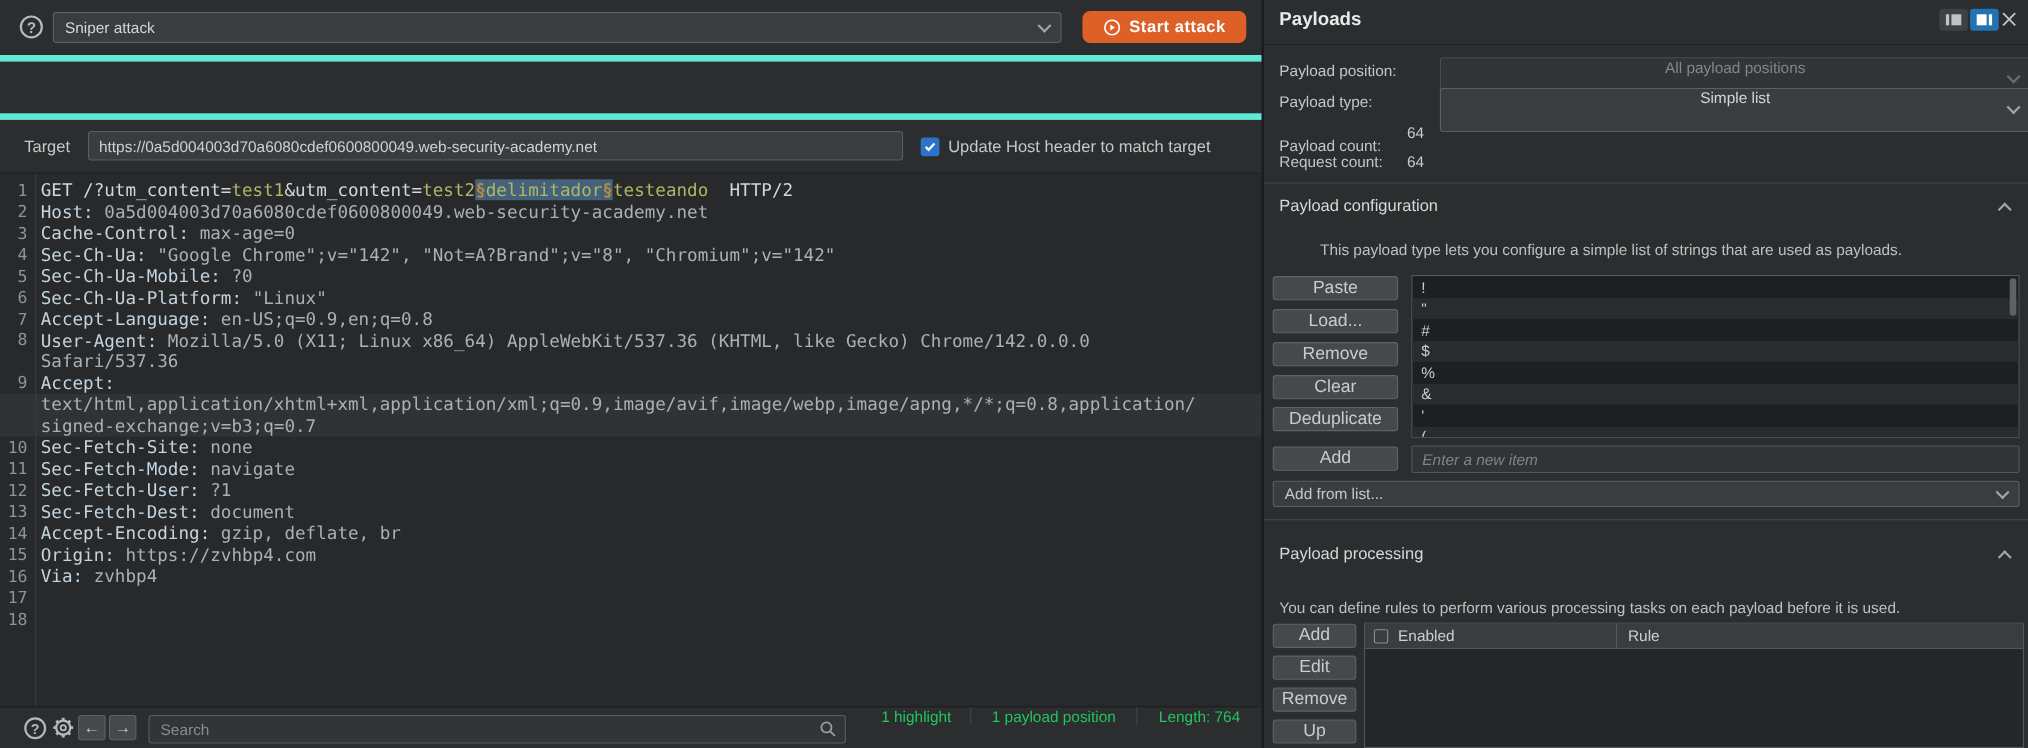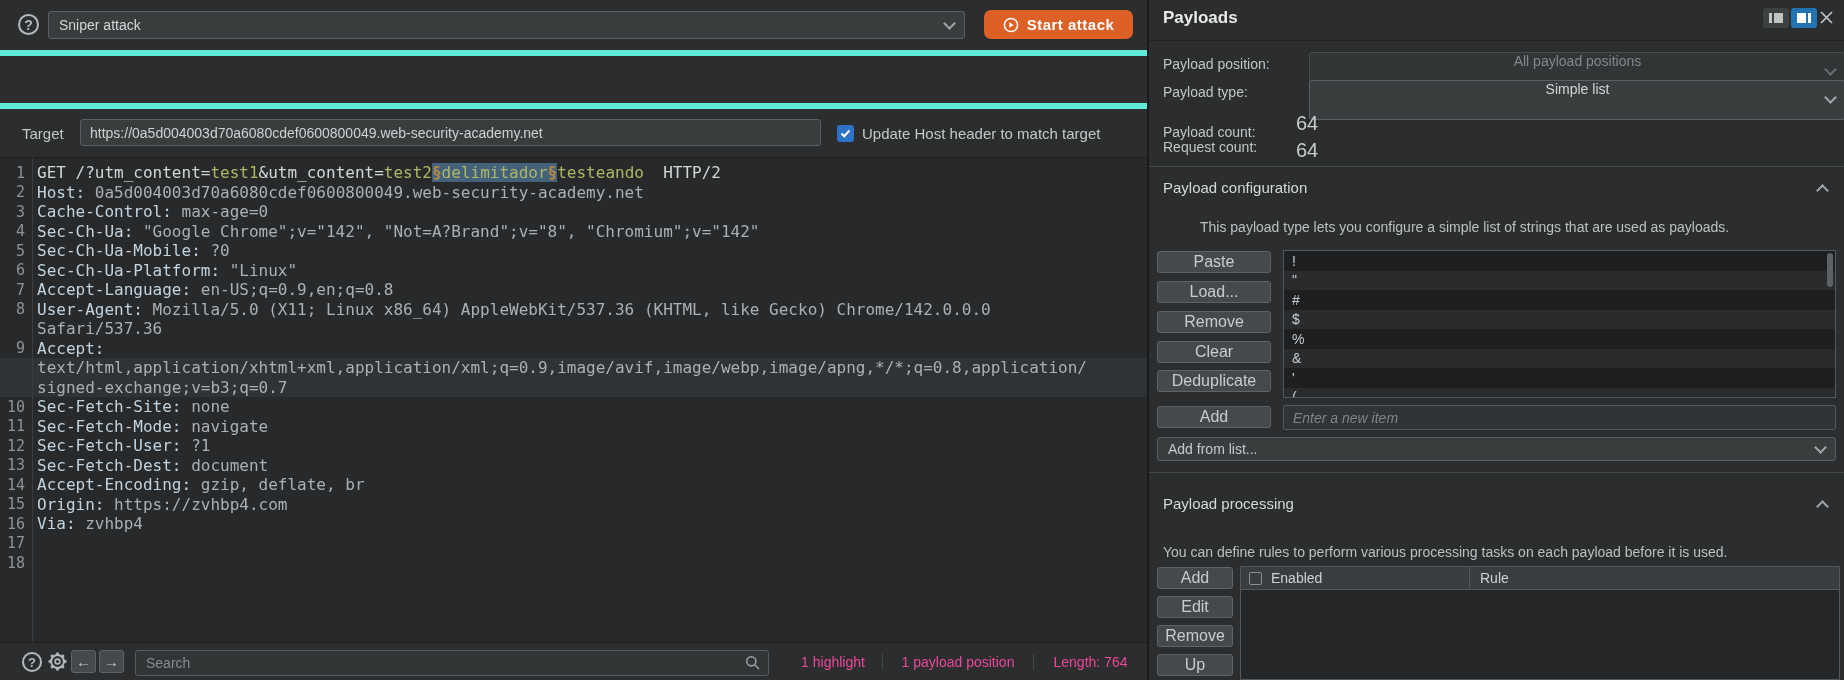--- a/index.html
+++ b/index.html
@@ -87,40 +87,40 @@
   #sb-back{left:71px;}
   #sb-fwd{left:99px;}
   #search-input{
     position:absolute;left:135px;top:7px;width:634px;height:26px;background:#323536;
     border:1px solid #595c5e;border-radius:3px;color:#d3d6d7;font-size:14px;
     padding:0 30px 0 10px;box-sizing:border-box;font-family:"Liberation Sans",sans-serif;
   }
   #search-input::placeholder{color:#878c8e;}
   #sb-mag{position:absolute;left:745px;top:12px;}
   #sb-stats{
-    position:absolute;right:0;top:0;height:38px;display:flex;align-items:center;
-    color:#ec4899;font-size:14px;
+    position:absolute;right:0;top:0;height:38px;display:flex;align-items:flex-start;
+    color:#22c55e;font-size:14px;
   }
   #sb-stats .cell{display:flex;align-items:center;justify-content:center;}
   #sb-stats .c1{width:98px;}
   #sb-stats .c2{width:150px;border-left:1px solid #434647;}
   #sb-stats .c3{width:113px;border-left:1px solid #434647;}
   
   #right{left:1149px;top:0;width:695px;height:680px;background:#2b2d2e;}
   #panel-title{left:14px;top:8px;color:#e8eaeb;font-size:17px;font-weight:bold;}
   .tgl{position:absolute;top:8px;width:26px;height:20px;border-radius:3px;display:flex;align-items:center;justify-content:center;gap:2px;}
   #tgl-left{left:614px;background:#3e4142;}
   #tgl-right{left:642px;background:#2173b4;}
   .tgl .bar{width:3px;height:10px;background:#bfc3c4;}
   .tgl .sq{width:9px;height:10px;background:#bfc3c4;}
   #tgl-right .bar,#tgl-right .sq{background:#ffffff;}
   #panel-close{left:671px;top:11px;}
   .hdiv{left:0;width:695px;height:1px;background:#454849;position:absolute;}
   .plabel{left:14px;position:absolute;color:#c3c6c7;font-size:14px;}
-  .pvalue{left:147px;position:absolute;color:#c9cccd;font-size:20px;}
+  .pvalue{left:130px;position:absolute;color:#c9cccd;font-size:14px;}
   .pdd{left:160px;width:537px;height:40px;position:absolute;flex-direction:column;}
   .section-title{left:14px;position:absolute;color:#d6d9da;font-size:15px;}
   .section-chev{left:669px;position:absolute;}
   .pdesc{left:14px;position:absolute;color:#bdc0c1;font-size:14px;}
   .cfg-btn{left:8px;width:114px;height:22px;position:absolute;}
   #payload-list{
     left:134px;top:250px;width:553px;height:148px;position:absolute;
     background:#1d1f20;border:1px solid #55585a;box-sizing:border-box;overflow:hidden;
   }
   .pl-item{height:19.5px;display:flex;align-items:center;padding-left:8px;color:#c9ccce;font-size:14px;}

